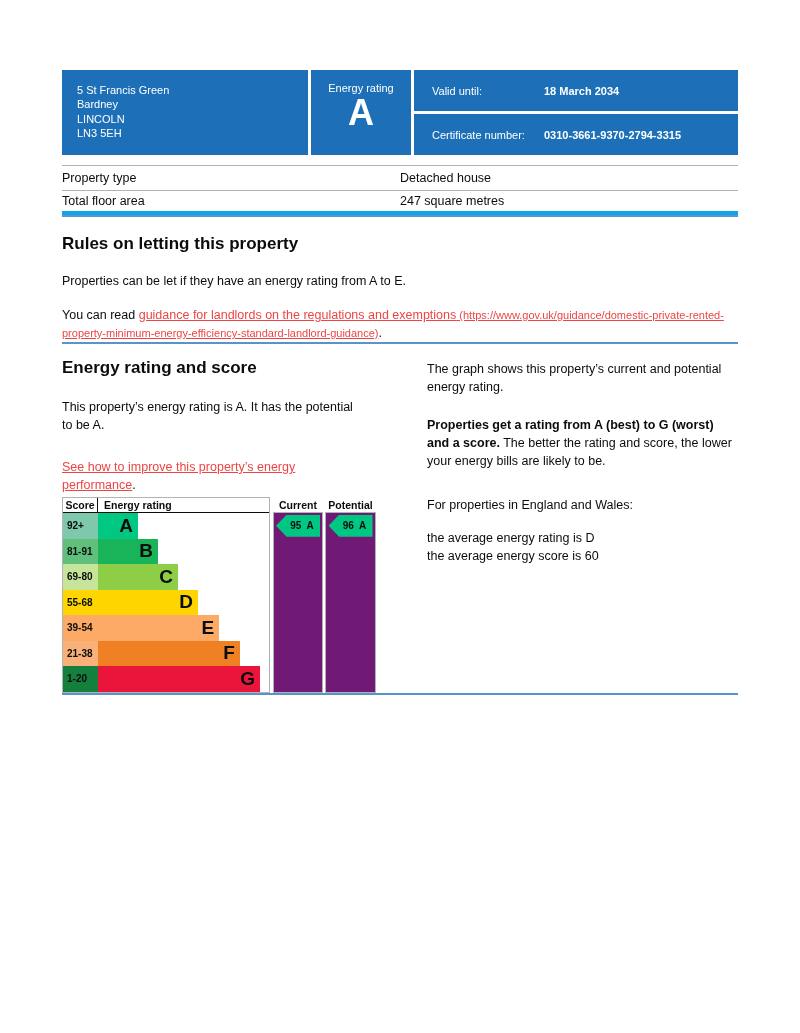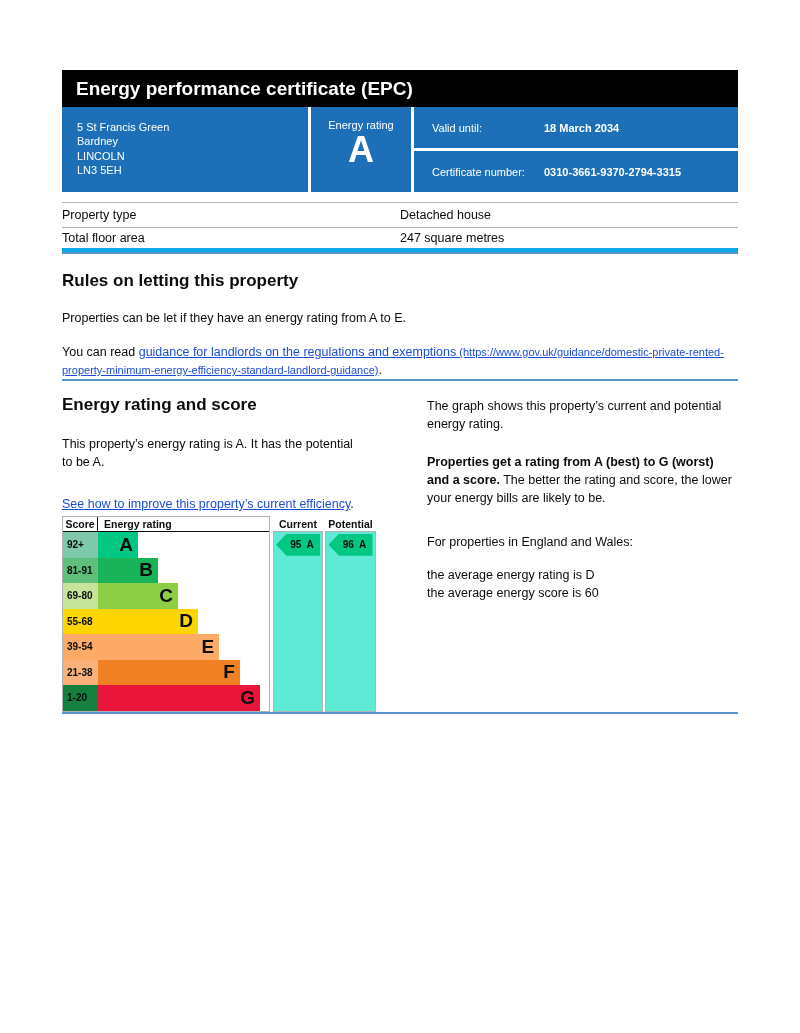--- a/index.html
+++ b/index.html
@@ -30,21 +30,21 @@
   .prop-row:last-child { border-bottom:4px solid #0ea5e9; }
   .prop-label { width:338px; flex:0 0 338px; }
 
   hr.blue { border:none; border-top:2px solid #5694ca; margin:0; }
   .hr-1 { margin-top:8px; }
   .hr-2 { margin-top:24px; }
   .hr-3 { margin-top:16px; }
 
   h2 { font-size:17px; margin:0; font-weight:bold; }
   p { font-size:12.5px; line-height:1.44; margin:0; }
-  a { color:#1d4ed8; text-decoration:underline; cursor:pointer; }
+  a { color:#ef4444; text-decoration:underline; cursor:pointer; }
   .url-small { font-size:11px; }
 
   .rules-heading { margin-top:17px; }
   .rules-p1 { margin-top:18px; }
   .rules-p2 { margin-top:16px; }
 
   .cols { display:flex; margin-top:14px; }
   .col-left { width:314px; flex:0 0 314px; }
   .col-right { width:311px; margin-left:auto; }
   .col-left p { width:292px; }
@@ -63,33 +63,30 @@
   .hdr-rating { padding-left:6px; }
   .band-row { display:flex; height:25.5px; }
   .score-cell { width:35px; flex:0 0 35px; font-size:10px; font-weight:bold; display:flex; align-items:center; padding-left:4px; }
   .bar-area { flex:1; background:#fff; }
   .bar { height:100%; display:flex; align-items:center; justify-content:flex-end; padding-right:5px; font-weight:bold; font-size:19px; color:#0b0c0c; }
   .side-col { width:50px; }
   .side-col.pot { width:51px; }
   .block-cur { margin-left:3px; }
   .block-pot { margin-left:2px; }
   .side-hdr { height:15px; display:flex; align-items:center; justify-content:center; font-size:10.5px; font-weight:bold; }
-  .side-box { border:1px solid #b1b4b6; background:#5eead4; }
+  .side-box { border:1px solid #b1b4b6; background:#701a75; }
   .slot-row { height:25.5px; display:flex; align-items:center; justify-content:center; }
   .arrow { height:22px; width:44px; display:flex; align-items:center; justify-content:center; gap:5px; font-size:10px; font-weight:bold; color:#0b0c0c; padding-left:8px; clip-path:polygon(0 50%, 24% 0, 100% 0, 100% 100%, 24% 100%); }
 </style>
 </head>
 <body>
 
 <div class="page">
   <div class="content">
 
-    <div class="title-bar">
-      <h1>Energy performance certificate (EPC)</h1>
-    </div>
 
     <div class="summary-row">
       <div class="bluebox address-box">
         <span class="address-line">5 St Francis Green</span>
         <span class="address-line">Bardney</span>
         <span class="address-line">LINCOLN</span>
         <span class="address-line">LN3 5EH</span>
       </div>
       <div class="bluebox rating-box">
         <div>Energy rating</div>
@@ -123,21 +120,21 @@
     <h2 class="rules-heading">Rules on letting this property</h2>
     <p class="rules-p1">Properties can be let if they have an energy rating from A to E.</p>
     <p class="rules-p2"><span>You can read </span><a><span>guidance for landlords on the regulations and exemptions</span><span class="url-small"> (https://www.gov.uk/guidance/domestic-private-rented-property-minimum-energy-efficiency-standard-landlord-guidance)</span></a><span>.</span></p>
 
     <hr class="blue hr-2">
 
     <div class="cols">
       <div class="col-left">
         <h2>Energy rating and score</h2>
         <p class="left-p1">This property’s energy rating is A. It has the potential to be A.</p>
-        <p class="left-link-p"><a>See how to improve this property’s current efficiency</a><span>.</span></p>
+        <p class="left-link-p"><a>See how to improve this property’s energy performance</a><span>.</span></p>
 
         <div class="chart">
           <div class="block-left">
             <div class="chart-header-left">
               <span class="hdr-score">Score</span>
               <span class="hdr-rating">Energy rating</span>
             </div>
             <div id="chart-band-rows">
                 <div class="band-row">
                   <div class="score-cell" style="background: rgb(126, 200, 171);">92+</div>

